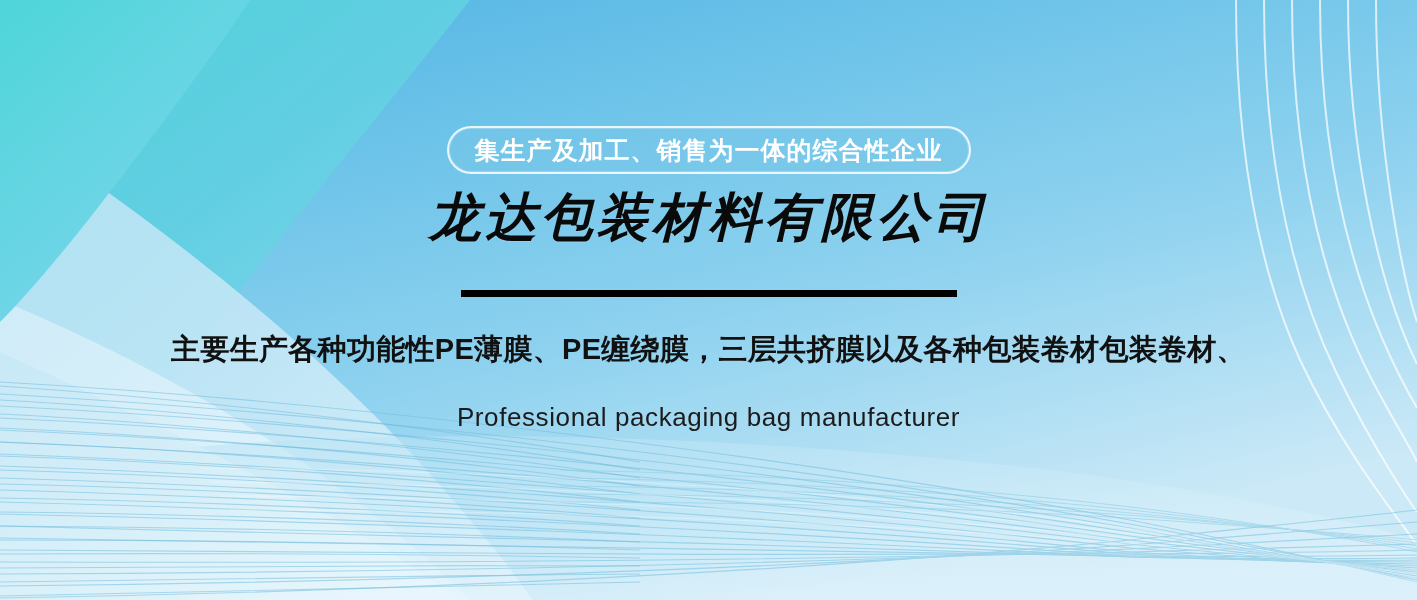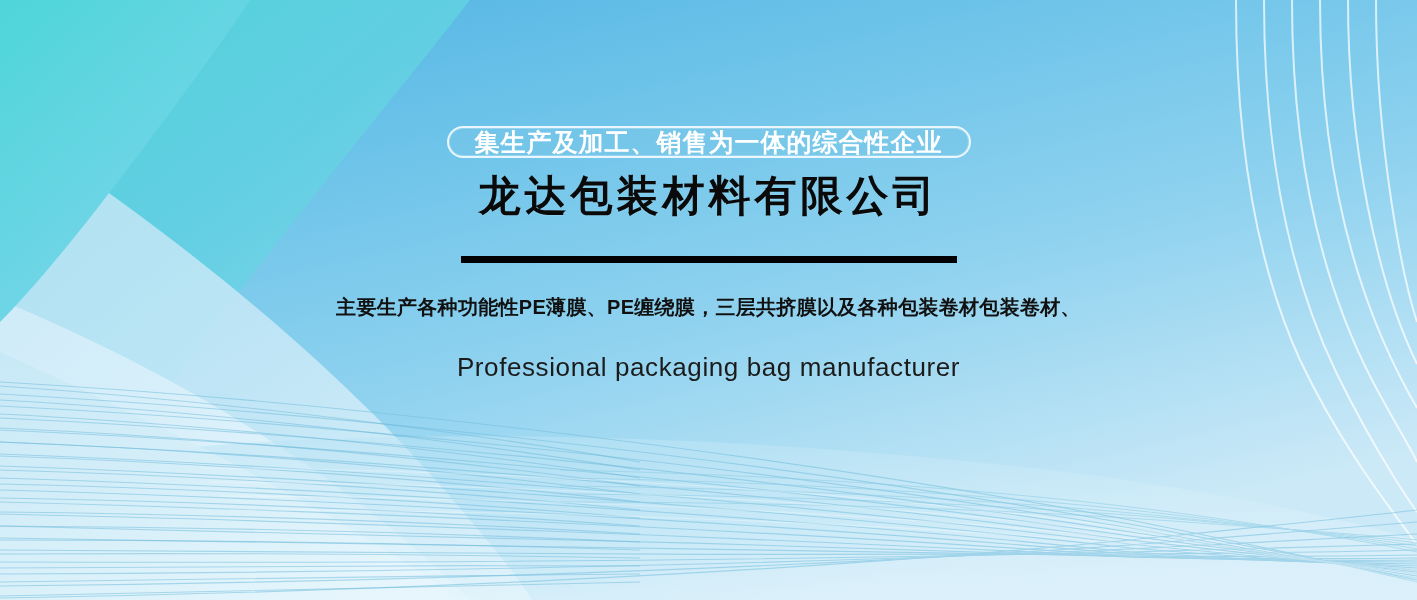--- a/index.html
+++ b/index.html
@@ -13,59 +13,60 @@
     background:linear-gradient(160deg,#5ab6e3 0%,#62bce6 22%,#7ec9ea 50%,#9bd6ef 72%,#c5e8f6 100%);
   }
   .layer{position:absolute;inset:0;pointer-events:none;}
   .content{
     position:absolute;inset:0;display:flex;flex-direction:column;
     align-items:center;z-index:40;
   }
   
   .badge{
     margin-top:126px;
-    height:32px;
+    height:48px;
     padding:0 26px;
     display:flex;align-items:center;justify-content:center;
     border-radius:24px;
     background:rgba(118,198,232,0.55);
     border:2px solid rgba(255,255,255,0.85);
     box-shadow:0 0 0 1px rgba(255,255,255,0.25) inset;
     box-sizing:border-box;
   }
   .badge-text{
     color:#ffffff;
     font-size:25px;
     font-weight:bold;
     letter-spacing:1px;
     white-space:nowrap;
     line-height:1;
   }
   
   .title{
     margin-top:14px;
     color:#0a0a0a;
-    font-size:42px;
+    font-size:52px;
     font-weight:bold;
     letter-spacing:4px;
     line-height:1.12;
     white-space:nowrap;
     text-shadow:0 1px 0 rgba(255,255,255,0.12);
+    font-style:italic;
   }
   .title-rule{
     margin-top:9px;
     width:496px;height:7px;
     background:#000000;
   }
   
   .desc{
     margin-top:27px;
     text-align:center;
     color:#111111;
-    font-size:20px;
+    font-size:29px;
     font-weight:bold;
     line-height:1.74;
     letter-spacing:0.3px;
     white-space:nowrap;
   }
   .desc-line{display:block;}
   
   .tagline{
     margin-top:27px;
     color:#1b1b1b;

